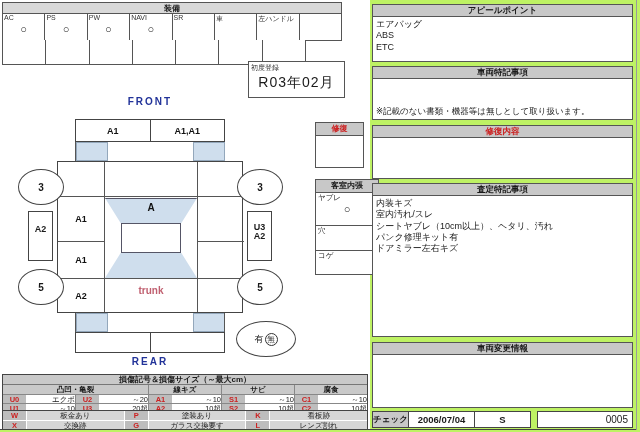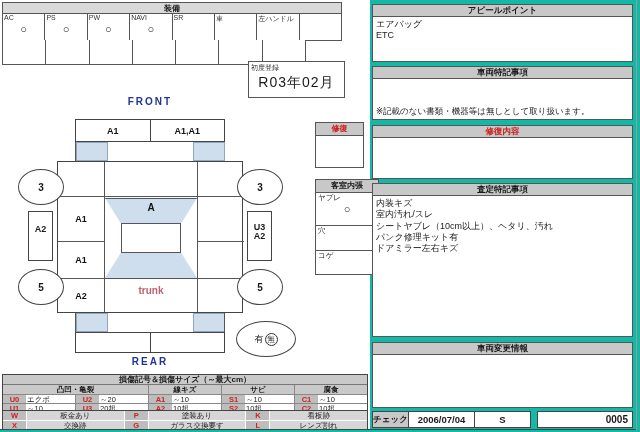--- a/index.html
+++ b/index.html
@@ -1,18 +1,18 @@
 <!DOCTYPE html>
 <html><head>
 <meta charset="utf-8">
 <style>
   * { box-sizing: border-box; margin: 0; padding: 0; }
   html,body { width:640px; height:432px; }
   body { font-family:"Liberation Sans","DejaVu Sans",sans-serif; color:#1a1a1a; background:#e3e3e3; }
-  .sheet { position:relative; width:640px; height:432px; overflow:hidden; background:#14b8a6; }
+  .sheet { position:relative; width:640px; height:432px; overflow:hidden; background:#bef264; }
   .abs { position:absolute; }
   .left-bg { left:0; top:0; width:370px; height:430px; background:#ffffff; }
   .edge-bottom { left:0; top:429px; width:637px; height:1px; background:#444; }
   .edge-right { left:636px; top:0; width:1px; height:430px; background:#9a9a9a; }
 
   
   .equip { left:2px; top:2px; width:340px; border:1px solid #555; background:#fff; }
   .equip-title { height:11px; line-height:11px; background:#d9d9d9; border-bottom:1px solid #555; font-size:8px; font-weight:bold; text-align:center; }
   .equip-row { display:flex; height:26px; }
   .equip-cell { flex:1; border-right:1px solid #555; position:relative; }
@@ -63,31 +63,31 @@
   .rsec-h { height:12px; line-height:11px; background:#c8c8c8; border-bottom:1px solid #555; font-size:8.5px; font-weight:bold; text-align:center; }
   .rsec-h.red { color:#cc2222; }
   .rsec-body { position:relative; font-size:9px; line-height:1.25; padding:2px 3px; }
   .note-bottom { position:absolute; left:3px; bottom:2px; font-size:8.5px; white-space:nowrap; }
 
   
   .checkrow { left:372px; top:411px; width:159px; height:17px; border:1px solid #444; background:#fff; display:flex; }
   .checkrow .c1 { width:36px; background:#c8c8c8; border-right:1px solid #444; font-size:8.5px; font-weight:bold; text-align:center; line-height:15px; }
   .checkrow .c2 { width:66px; border-right:1px solid #444; font-size:9.5px; font-weight:bold; text-align:center; line-height:15px; }
   .checkrow .c3 { flex:1; font-size:9.5px; font-weight:bold; text-align:center; line-height:15px; }
-  .numbox { left:537px; top:411px; width:96px; height:17px; border:1px solid #444; background:#fff; font-size:10px; font-weight:bold; text-align:right; line-height:15px; padding-right:4px; }
+  .numbox { left:537px; top:411px; width:96px; height:17px; border:1px solid #444; background:#fff; font-size:10px; font-weight:normal; text-align:right; line-height:15px; padding-right:4px; }
 
   
   .legend1 { left:2px; top:374px; width:366px; border:1px solid #444; background:#fff; }
   .leg-title { height:10px; line-height:10px; background:#c9c9c9; border-bottom:1px solid #777; font-size:8px; font-weight:bold; text-align:center; }
   .leg-grow { display:flex; height:9px; }
   .leg-gcell { background:#c9c9c9; border-right:1px solid #888; font-size:7.5px; font-weight:bold; text-align:center; line-height:9px; }
   .leg-gcell:last-child { border-right:none; flex:1; }
   .leg-row { display:flex; height:9px; border-top:1px solid #888; }
   .lc { width:24px; background:#bdbdbd; color:#cc2222; font-weight:bold; font-size:7.5px; text-align:center; line-height:9px; border-right:1px solid #fff; }
-  .lv { width:49px; font-size:7.5px; text-align:left; line-height:9px; border-right:1px solid #888; }
+  .lv { width:49px; font-size:7.5px; text-align:right; line-height:9px; border-right:1px solid #888; }
   .lv:last-child { border-right:none; flex:1; }
   .legend2 { left:2px; top:410px; width:366px; border:1px solid #444; background:#fff; }
   .leg2-row { display:flex; height:9px; }
   .leg2-row + .leg2-row { border-top:1px solid #fff; }
   .lc2 { width:24px; background:#bdbdbd; color:#cc2222; font-weight:bold; font-size:7.5px; text-align:center; line-height:9px; border-right:1px solid #fff; }
   .lv2 { flex:1; background:#d6d6d6; font-size:7.5px; text-align:center; line-height:9px; border-right:1px solid #fff; }
   .lv2:last-child { border-right:none; }
   .trunk-label { color:#c06070; font-weight:bold; font-size:10px; }
 </style>
 </head>
@@ -220,20 +220,21 @@
     <div class="cab-row" style="height:24px;">
       <span class="cab-label">コゲ</span>
       <span class="cab-mark"></span>
     </div>
   </div>
 
   <div class="abs rsec" style="top:4px;height:58px;">
     <div class="rsec-h">アピールポイント</div>
     <div class="rsec-body">
       <div>エアバッグ</div>
+      <div>ABS</div>
       <div>ETC</div>
     </div>
   </div>
 
   <div class="abs rsec" style="top:66px;height:54px;">
     <div class="rsec-h">車両特記事項</div>
     <div class="rsec-body" style="height:40px;">
       <div class="note-bottom">※記載のない書類・機器等は無しとして取り扱います。</div>
     </div>
   </div>

